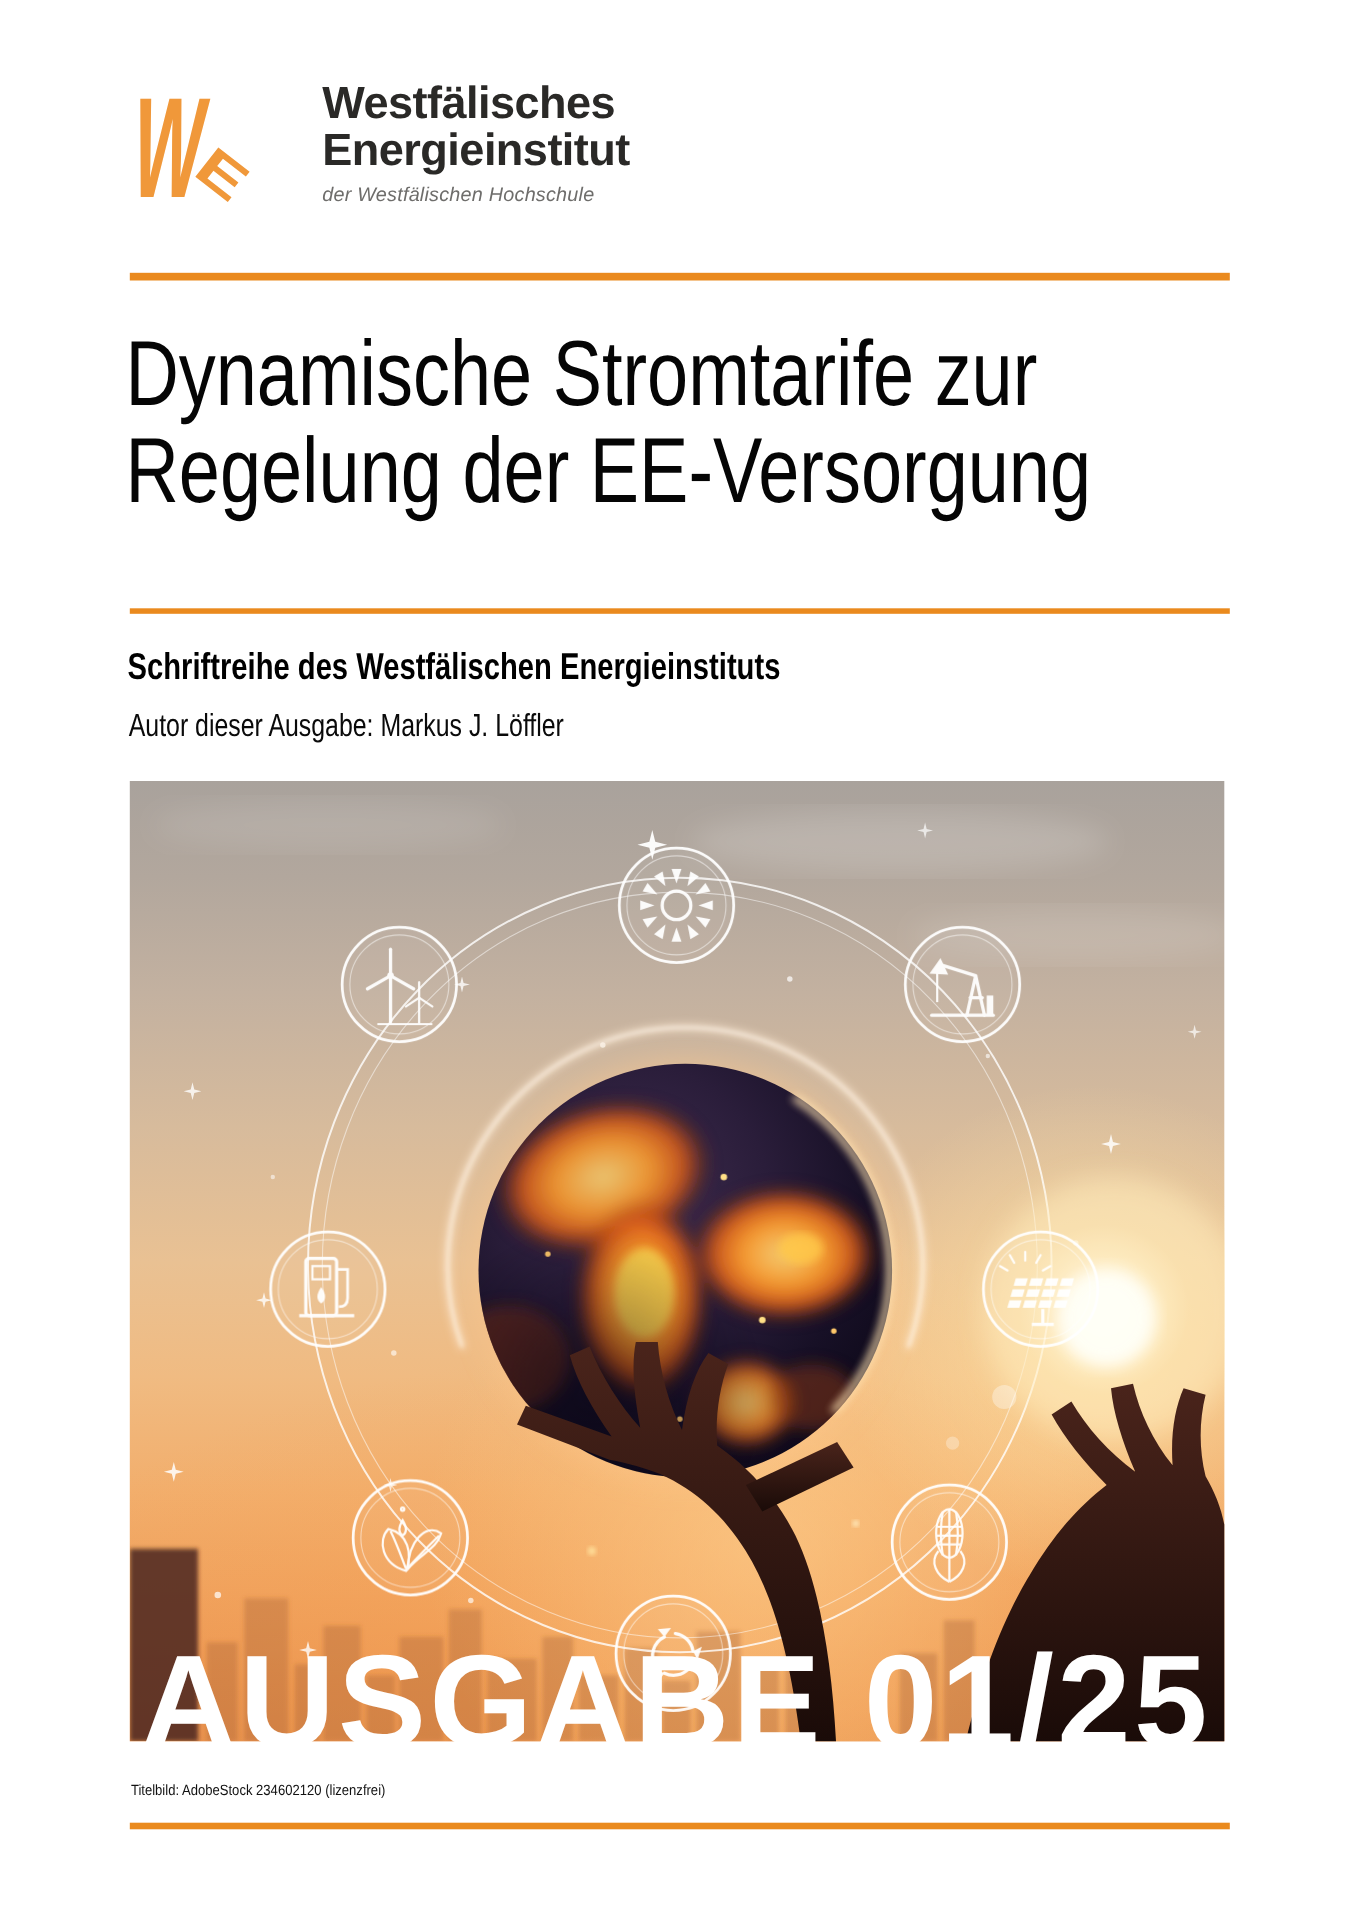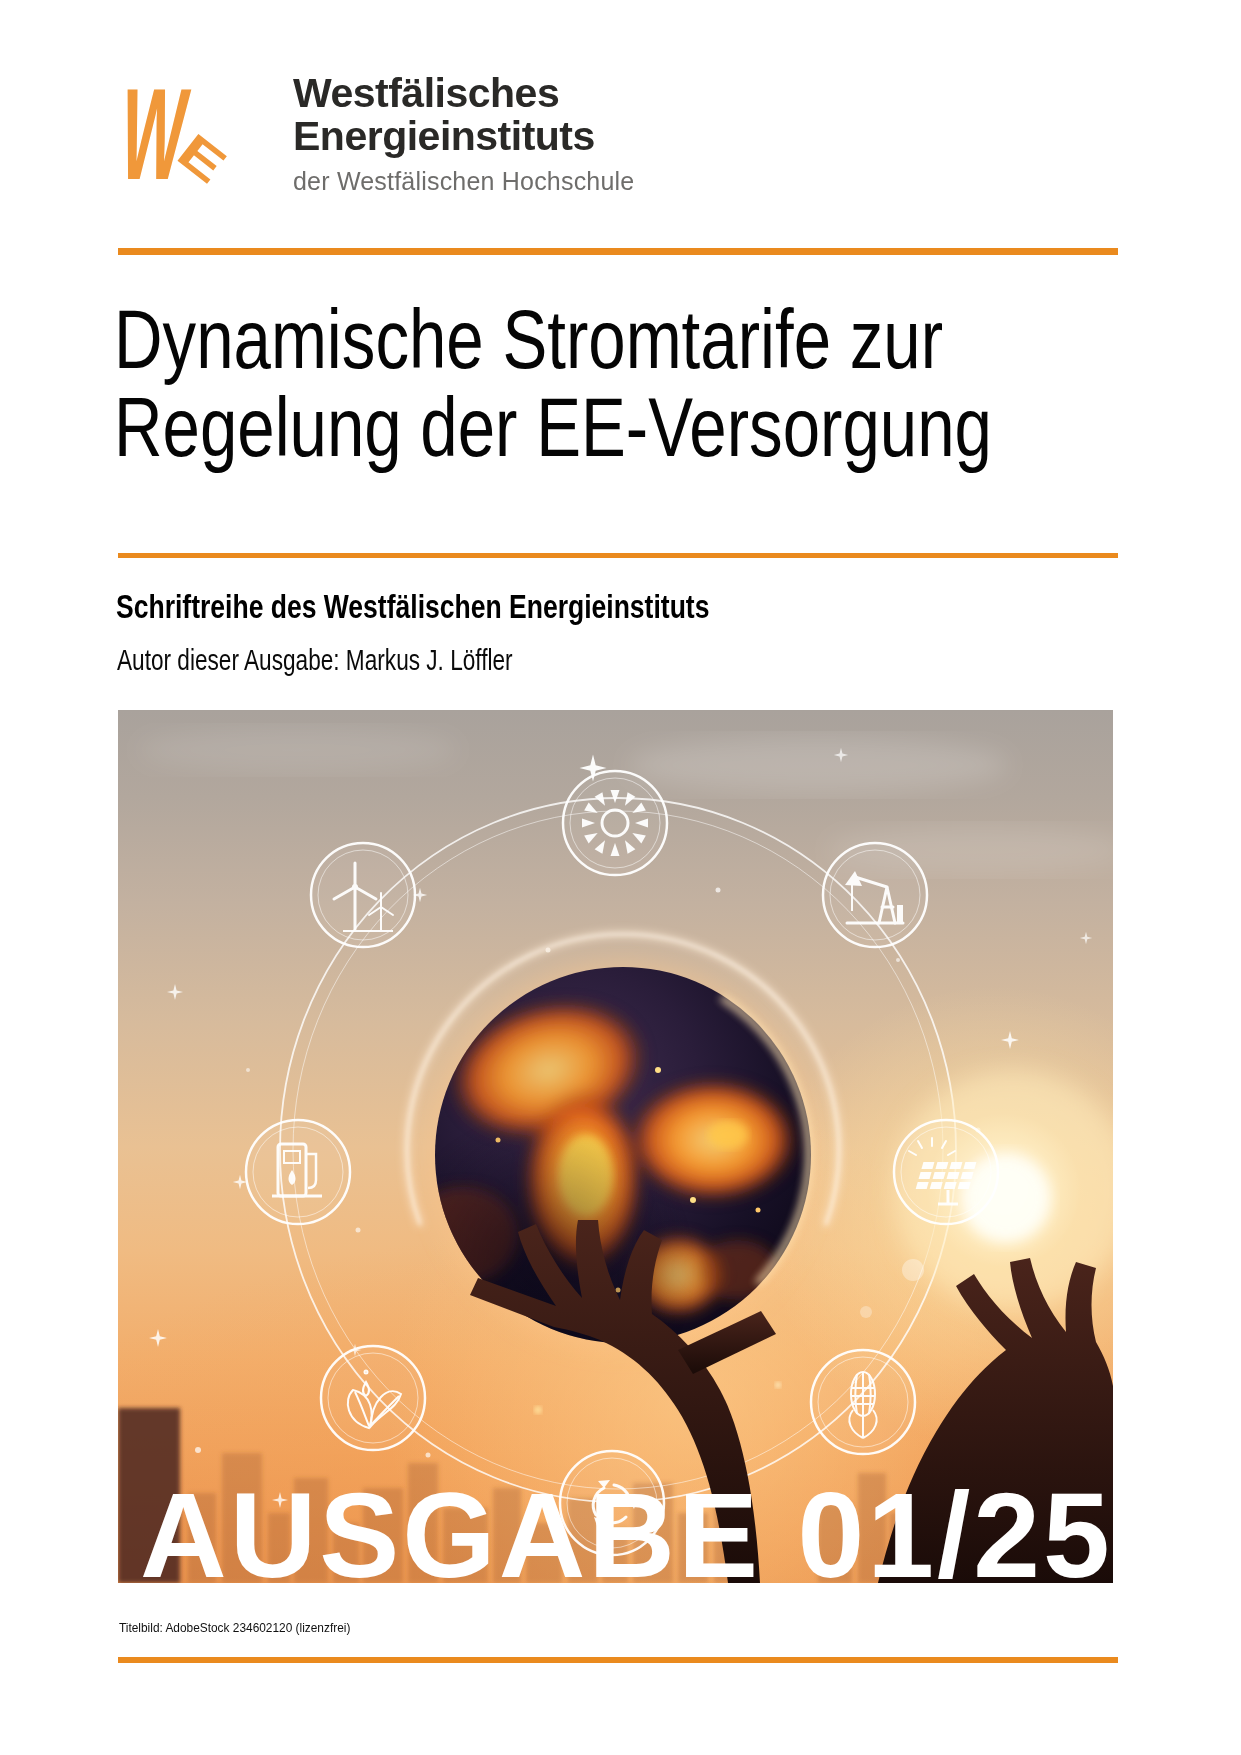--- a/index.html
+++ b/index.html
@@ -4,21 +4,21 @@
 <style>
   html,body{margin:0;padding:0;background:#ffffff;}
   .page{
     position:relative;width:1241px;height:1755px;background:#fff;overflow:hidden;
     font-family:"Liberation Sans", sans-serif;color:#111;
   }
   
   .logo-mark{position:absolute;left:112px;top:78px;width:156px;height:122px;}
   .logo-text{position:absolute;left:293px;top:72px;}
   .logo-name{font-weight:bold;font-size:41px;line-height:43px;letter-spacing:-0.5px;color:#2a2927;}
-  .logo-sub{margin-top:9px;font-size:25px;color:#6e6d6b;letter-spacing:0.2px;}
+  .logo-sub{margin-top:9px;font-size:18px;color:#6e6d6b;letter-spacing:0.2px;font-style:italic;}
   
   .rule{position:absolute;left:118px;width:1000px;background:#EA8A1E;}
   .rule-1{top:248px;height:7px;}
   .rule-2{top:553px;height:5px;}
   .rule-3{top:1657px;height:6px;}
   
   .doc-title{
     position:absolute;left:114px;top:295px;margin:0;
     font-size:84px;line-height:88px;font-weight:normal;color:#050505;
     transform:scaleX(0.80);transform-origin:0 0;white-space:nowrap;letter-spacing:0px;
@@ -43,38 +43,38 @@
     position:absolute;left:118px;top:710px;width:995px;height:873px;overflow:hidden;
     background:
       radial-gradient(circle 110px at 89% 55%, rgba(255,255,255,.95), rgba(255,244,214,.55) 45%, rgba(255,244,214,0) 70%),
       radial-gradient(circle 330px at 88% 58%, rgba(255,228,168,.75), rgba(255,228,168,0) 70%),
       radial-gradient(circle 430px at 58% 79%, rgba(255,214,150,.55), rgba(255,214,150,0) 72%),
       radial-gradient(ellipse 900px 480px at 50% 102%, rgba(250,168,88,.6), rgba(250,168,88,0) 78%),
       linear-gradient(180deg,#a9a29c 0%,#b2a79d 10%,#c3b1a0 22%,#d7bb9c 36%,#e9c193 50%,#f0bb82 62%,#f2ae6c 74%,#efa05c 85%,#e99350 94%,#e38c4b 100%);
   }
   .cover svg{position:absolute;left:0;top:0;}
   .issue-label{
-    position:absolute;left:10px;bottom:-24px;margin:12px;
+    position:absolute;left:10px;bottom:-24px;margin:0;
     font-size:120px;font-weight:bold;letter-spacing:3px;color:#ffffff;
     white-space:nowrap;line-height:1;
   }
 </style>
 </head>
 <body>
 
 <div class="page">
 
   <svg class="logo-mark" viewBox="0 0 156 122" aria-hidden="true">
     <text x="0" y="0" font-family="Liberation Sans, sans-serif" font-size="130" font-weight="bold" fill="#F0983A" transform="translate(4,101) scale(0.52,1) skewX(-14)">W</text>
     <text x="0" y="0" font-family="Liberation Sans, sans-serif" font-size="58" font-weight="bold" fill="#F0983A" transform="translate(62,80) rotate(38) scale(1.15,0.85)">E</text>
   </svg>
 
   <div class="logo-text">
     <div class="logo-name">Westfälisches</div>
-    <div class="logo-name">Energieinstituts</div>
+    <div class="logo-name">Energieinstitut</div>
     <div class="logo-sub">der Westfälischen Hochschule</div>
   </div>
 
   <div class="rule rule-1"></div>
 
   <h1 class="doc-title"><span>Dynamische Stromtarife zur</span><br>
     <span>Regelung der EE-Versorgung</span>
   </h1>
 
   <div class="rule rule-2"></div>

